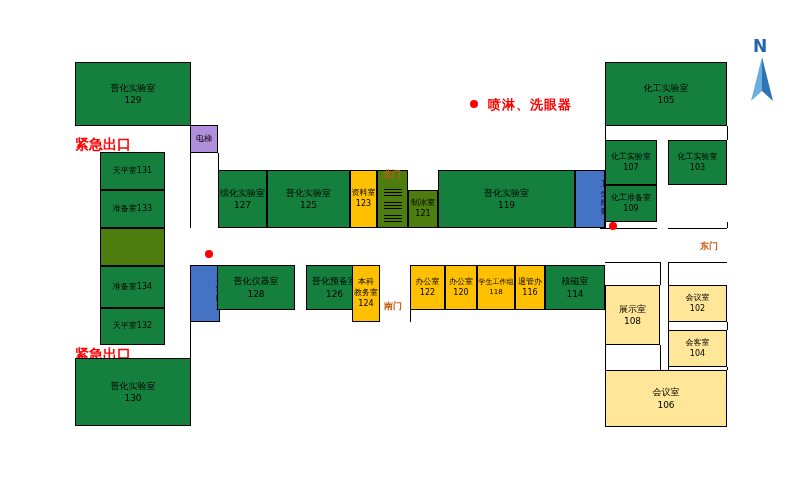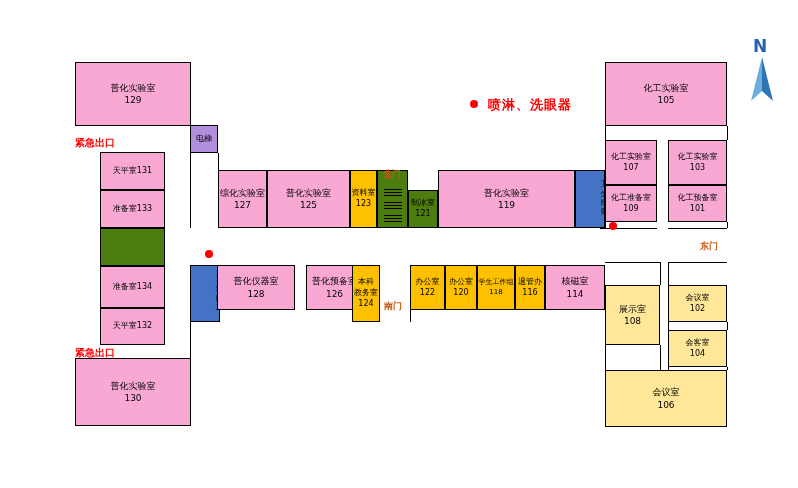--- a/index.html
+++ b/index.html
@@ -1,31 +1,31 @@
 <!DOCTYPE html>
 <html><head>
 <meta charset="utf-8">
 <style>
   html,body{margin:0;padding:0;background:#fff;}
   .plan{position:relative;width:798px;height:488px;background:#fff;overflow:hidden;
         font-family:"DejaVu Sans",sans-serif;color:#000;}
   .room{position:absolute;box-sizing:border-box;border:1px solid #000;
         display:flex;align-items:center;justify-content:center;text-align:center;
         white-space:pre-line;line-height:1.35;font-size:9px;}
-  .green{background:#f9a8d4;}
+  .green{background:#15803d;}
   .orange{background:#ffc000;}
   .yellow{background:#ffe699;}
   .blue{background:#4472c4;padding-left:28px;}
   .purple{background:#b18fdd;}
   .white{background:#4d7c0f;}
   .fs8{font-size:8px;text-align:center;}
   .fs7{font-size:7px;}
   .wall{position:absolute;background:#000;}
   .gate{position:absolute;font-size:9px;font-weight:700;color:#c55a11;white-space:nowrap;}
-  .exit{position:absolute;font-size:10px;font-weight:700;color:#ff0000;white-space:nowrap;}
+  .exit{position:absolute;font-size:14px;font-weight:700;color:#ff0000;white-space:nowrap;}
   .dot{position:absolute;width:8px;height:8px;border-radius:50%;background:#ff0000;}
   .legend-text{position:absolute;font-size:13px;font-weight:700;color:#ff0000;
                letter-spacing:1px;white-space:nowrap;}
   .stairs-area{flex-direction:column;justify-content:flex-end;gap:6px;padding-bottom:5px;display:flex;}
   .sgroup{display:flex;flex-direction:column;gap:2px;}
   .sline{width:18px;height:1px;background:#000;}
   .compass-n{position:absolute;font-size:17px;font-weight:700;color:#2563ad;}
   .compass-arrow{position:absolute;}
 </style>
 </head>
@@ -87,22 +87,20 @@
 114</div>
 
   <div class="room green" style="left:605px;top:62px;width:122px;height:64px">化工实验室
 105</div>
   <div class="room green fs8" style="left:605px;top:140px;width:52px;height:45px">化工实验室
 107</div>
   <div class="room green fs8" style="left:668px;top:140px;width:59px;height:45px">化工实验室
 103</div>
   <div class="room green fs8" style="left:605px;top:185px;width:52px;height:37px">化工准备室
 109</div>
-  <div class="room green fs8" style="left:668px;top:185px;width:59px;height:37px">化工预备室
-101</div>
   <div class="gate" style="left:700px;top:240px">东门</div>
   <div class="room yellow" style="left:605px;top:285px;width:55px;height:60px">展示室
 108</div>
   <div class="room yellow fs8" style="left:668px;top:285px;width:59px;height:37px">会议室
 102</div>
   <div class="room yellow fs8" style="left:668px;top:330px;width:59px;height:37px">会客室
 104</div>
   <div class="room yellow" style="left:605px;top:370px;width:122px;height:57px">会议室
 106</div>
 

